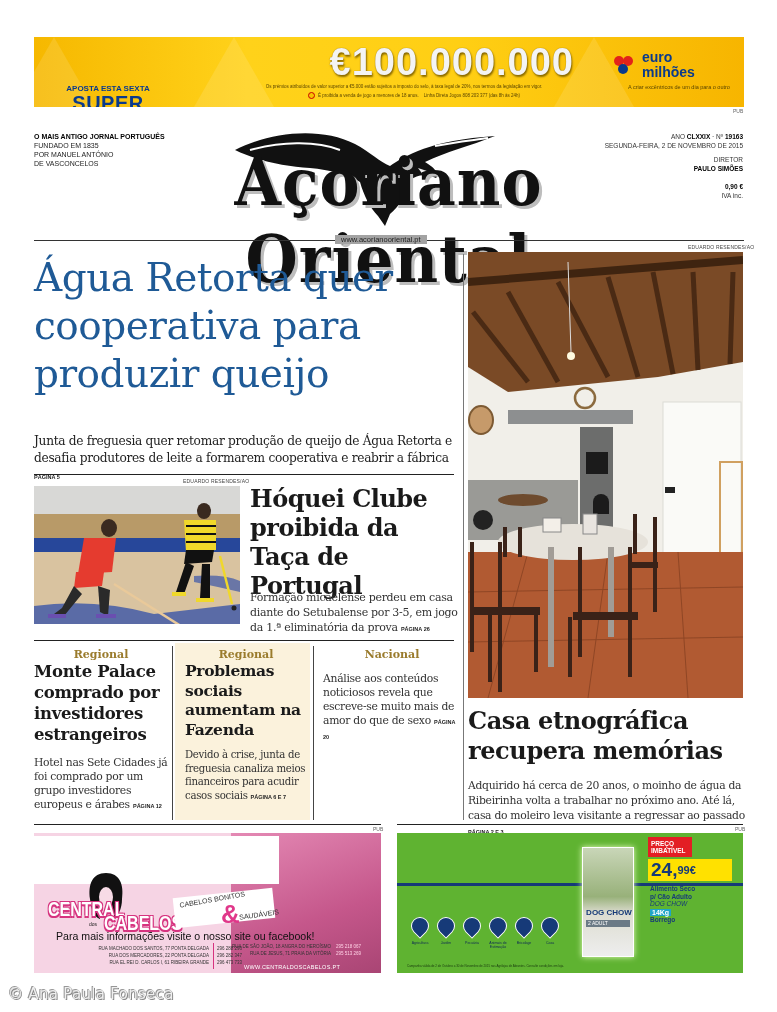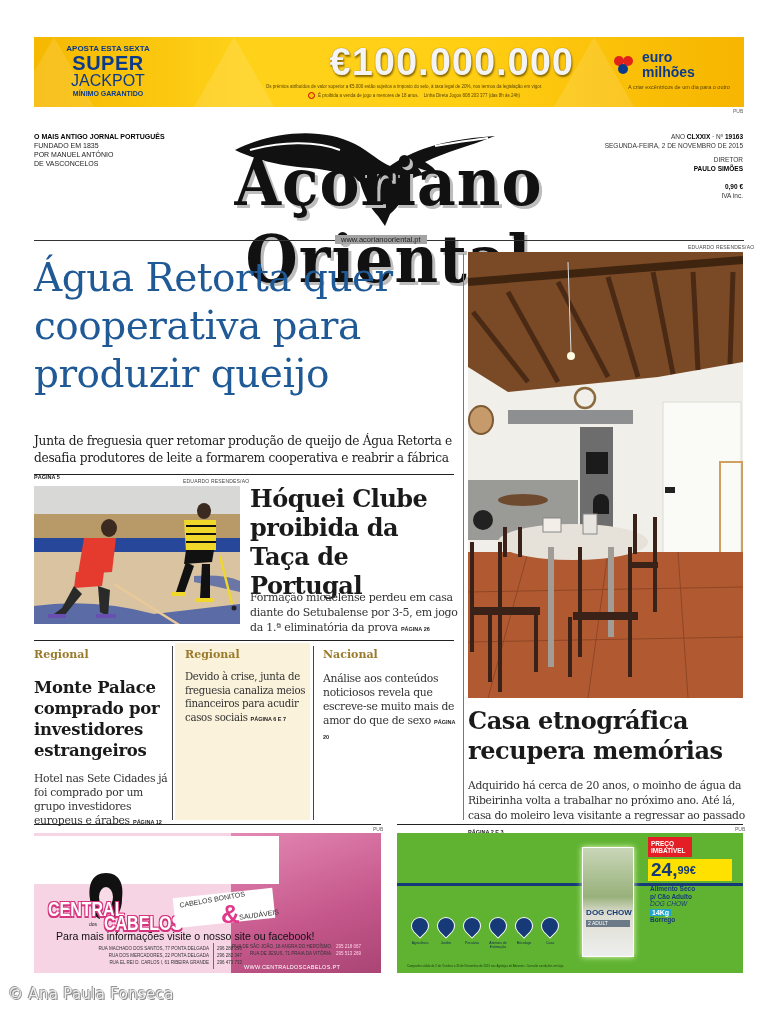--- a/index.html
+++ b/index.html
@@ -14,21 +14,21 @@
     left: 34px; top: 37px; width: 710px; height: 70px;
     background: linear-gradient(90deg, #f6b800 0%, #ffd21a 30%, #ffcf14 60%, #f7b500 100%);
     overflow: hidden;
   }
   #top-ad .star {
     position: absolute; width: 0; height: 0;
     border-left: 40px solid transparent; border-right: 40px solid transparent;
     border-bottom: 70px solid rgba(255,255,255,0.12);
   }
   .ad-left { left: 14px; top: 8px; width: 120px; text-align: center; color: #0a3a8c; line-height: 1; }
-  .ad-left .l1 { font-size: 8px; font-weight: bold; }
+  .ad-left .l1 { font-size: 8px; font-weight: bold; margin-top: 40px; }
   .ad-left .l2 { font-size: 20px; font-weight: 900; letter-spacing: 0.5px; }
   .ad-left .l3 { font-size: 16px; font-weight: normal; }
   .ad-left .l4 { font-size: 7px; font-weight: bold; margin-top: 1px; }
   .ad-amount {
     left: 180px; top: 4px; width: 360px; text-align: right;
     font-size: 38px; font-weight: 900; color: #f4f4f4;
     text-shadow: 1px 2px 2px #8a6a00, 0 0 1px #7a5b00;
     letter-spacing: 1px;
   }
   .ad-fine { left: 150px; top: 47px; width: 440px; text-align: center; font-size: 4.5px; color: #5a4500; }
@@ -70,22 +70,22 @@
   .credit { font-family: "Liberation Sans", sans-serif; font-size: 5px; color: #444; letter-spacing: 0.2px; }
 
   
   #hockey { left: 34px; top: 486px; width: 206px; height: 138px; overflow: hidden; background: #cfc1a4; }
 
   .hq-title { left: 250px; top: 484px; width: 210px; font-size: 24px; line-height: 29px; font-weight: bold; color: #1a1a1a; letter-spacing: -0.5px; }
   .hq-body { left: 250px; top: 590px; width: 210px; font-size: 11px; line-height: 15px; color: #333; letter-spacing: -0.3px; }
 
   
   .col { top: 648px; }
-  .kicker { font-size: 11px; font-weight: bold; color: #9a7b2c; }
-  .col-title { font-size: 16.5px; line-height: 21px; font-weight: bold; color: #1a1a1a; margin-top: 16px; letter-spacing: -0.3px; }
+  .kicker { font-size: 11px; font-weight: bold; color: #9a7b2c; text-align: center; }
+  .col-title { font-size: 16.5px; line-height: 21px; font-weight: bold; color: #1a1a1a; margin-top: 0; letter-spacing: -0.3px; }
   .col-body { font-size: 10.8px; line-height: 14px; color: #333; margin-top: 9px; letter-spacing: -0.3px; }
   #col2-bg { left: 175px; top: 643px; width: 135px; height: 177px; background: #fbf2dc; }
   .vrule { width: 1px; background: #444; }
 
   
   #house { left: 468px; top: 252px; width: 275px; height: 446px; overflow: hidden; }
   .house-title { left: 468px; top: 706px; width: 280px; font-size: 24px; line-height: 30px; font-weight: bold; color: #1a1a1a; letter-spacing: -0.4px; }
   .house-body { left: 468px; top: 778px; width: 280px; font-size: 10.8px; line-height: 15px; color: #333; letter-spacing: -0.3px; }
 
   
@@ -237,20 +237,21 @@
   <div class="kicker">Regional</div>
   <div class="col-title">Monte Palace comprado por investidores estrangeiros</div>
   <div class="col-body" style="margin-top:11px;">
     <span>Hotel nas Sete Cidades já foi comprado por um grupo investidores europeus e árabes</span>
     <span class="pg">PÁGINA 12</span>
   </div>
 </div>
 
 <div class="abs col" style="left:185px; width:122px;">
   <div class="kicker">Regional</div>
+  <div class="col-title" style="font-size:15.5px; line-height:19.5px;">Problemas sociais aumentam na Fazenda</div>
   <div class="col-body" style="font-size:10.2px; line-height:13.5px;">
     <span>Devido à crise, junta de freguesia canaliza meios financeiros para acudir casos sociais</span>
     <span class="pg">PÁGINA 6 E 7</span>
   </div>
 </div>
 
 <div class="abs col" style="left:323px; width:138px;">
   <div class="kicker">Nacional</div>
   <div class="col-body" style="margin-top:11px;">
     <span>Análise aos conteúdos noticiosos revela que escreve-se muito mais de amor do que de sexo</span>

